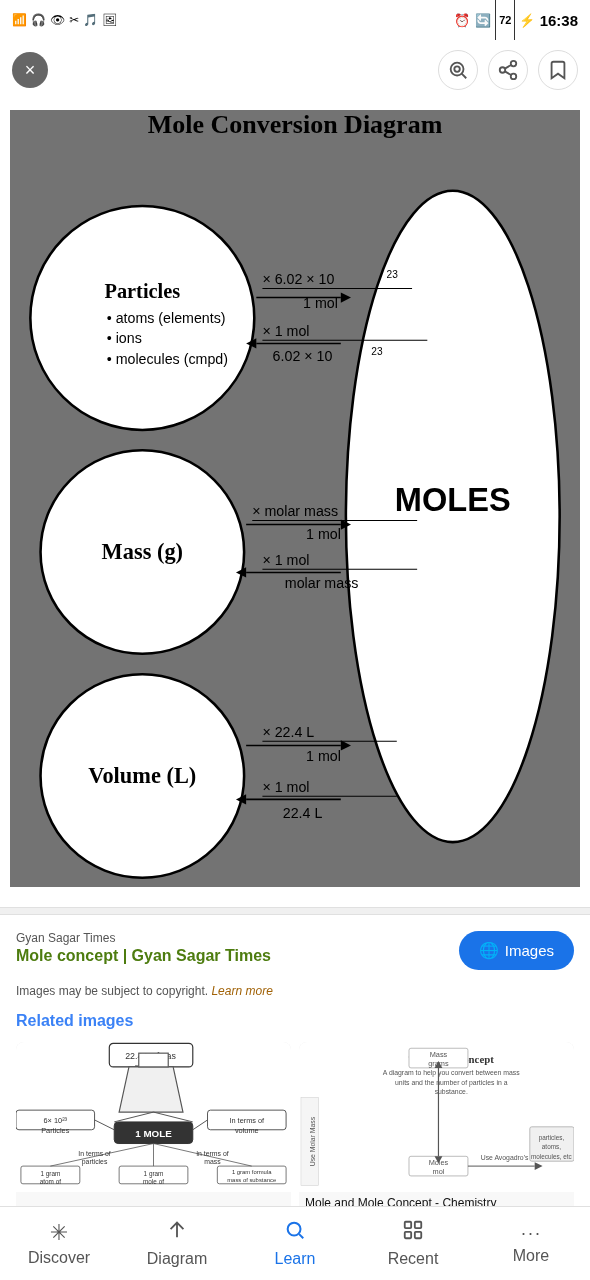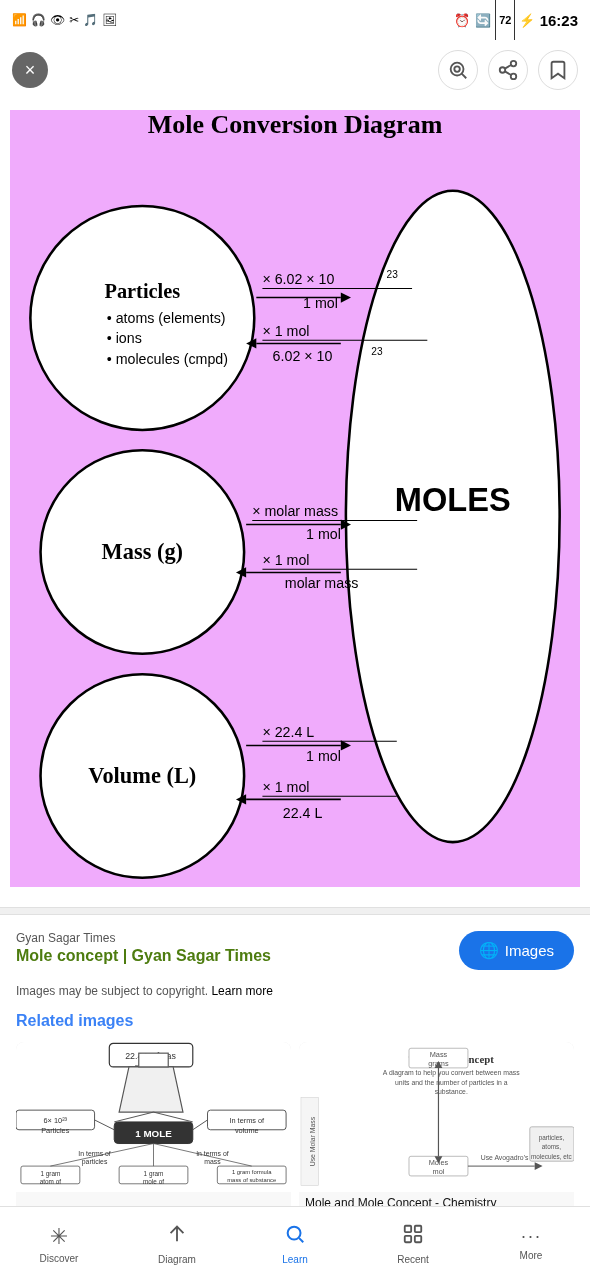--- a/index.html
+++ b/index.html
@@ -95,21 +95,21 @@
       width: 100%;
       background: #fff;
       display: flex;
       align-items: center;
       justify-content: center;
       padding: 10px 10px 20px 10px;
     }
     .diagram-container {
       width: 100%;
       max-width: 570px;
-      background: #f0abfc;
+      background: #737373;
     }
     .diagram-title {
       text-align: center;
       font-size: 26px;
       font-weight: 900;
       font-family: Georgia, serif;
       margin-bottom: 10px;
       color: #000;
     }
 
@@ -165,22 +165,23 @@
     .visit-btn .globe-icon {
       font-size: 16px;
     }
 
     .copyright-text {
       padding: 4px 16px 14px 16px;
       font-size: 12px;
       color: #555;
     }
     .copyright-text a {
-      color: #000000;
+      color: #a16207;
       text-decoration: none;
+      font-style: italic;
     }
 
     
     .related-section {
       padding: 0 16px 10px 16px;
     }
     .related-title {
       font-size: 16px;
       font-weight: 600;
       color: #3b82f6;
@@ -248,21 +249,21 @@
       gap: 3px;
       cursor: pointer;
       flex: 1;
       padding: 8px 0;
     }
     .nav-item .nav-icon {
       font-size: 22px;
       color: #555;
     }
     .nav-item .nav-label {
-      font-size: 10px;
+      font-size: 16px;
       color: #555;
     }
     .nav-item.active .nav-icon {
       color: #1a73e8;
     }
     .nav-item.active .nav-label {
       color: #1a73e8;
     }
 
     
@@ -280,21 +281,21 @@
     <span>🎵</span>
     <span>🖼</span>
   </div>
   <div class="status-right">
     <span>⏰</span>
     <span>🔄</span>
     <div class="battery-box">
       <span>72</span>
     </div>
     <span>⚡</span>
-    <span style="font-size:15px;font-weight:700;">16:23</span>
+    <span style="font-size:15px;font-weight:700;">16:38</span>
   </div>
 </div>
 
 <div class="top-action-bar">
   <div class="close-btn">
     <span>×</span>
   </div>
   <div class="right-icons">
     <div class="icon-btn">
       <svg width="22" height="22" viewBox="0 0 24 24" fill="none" stroke="#555" stroke-width="2">

